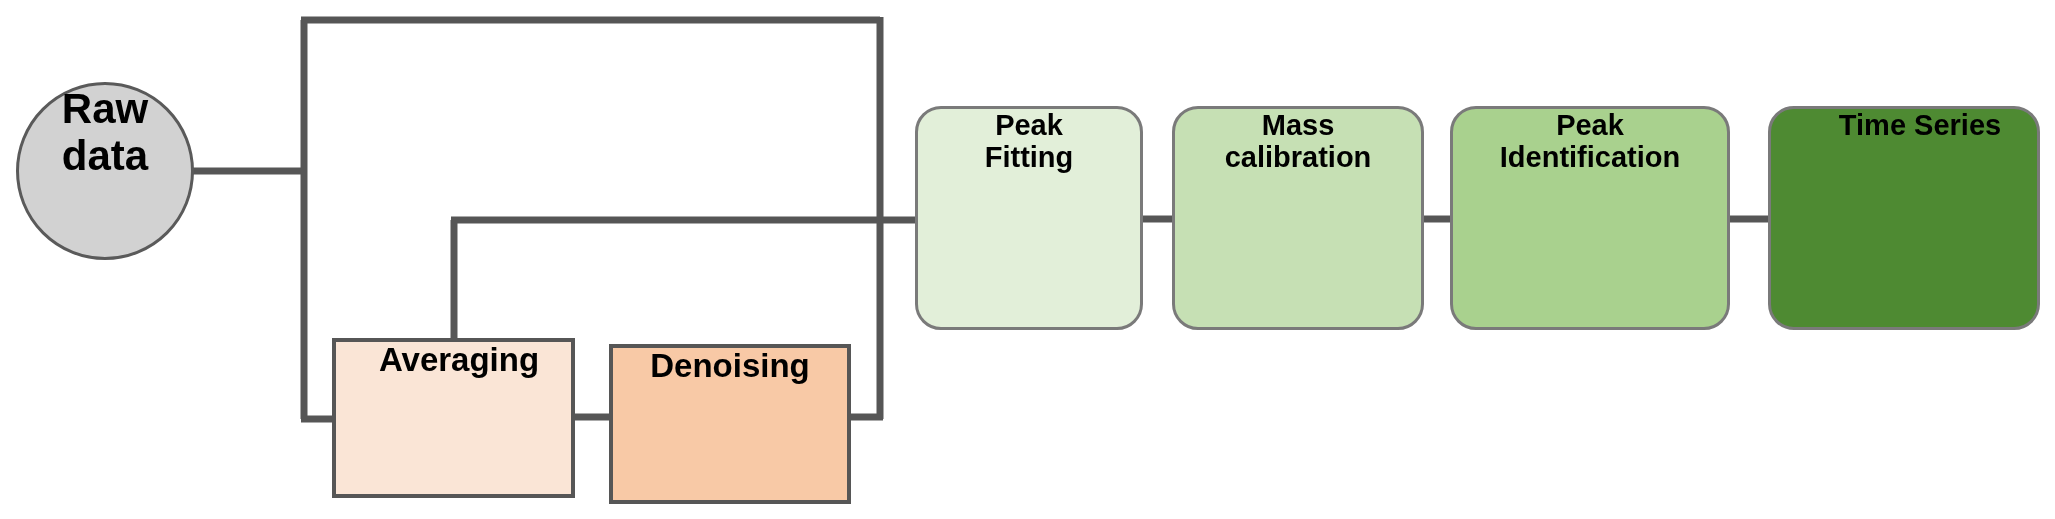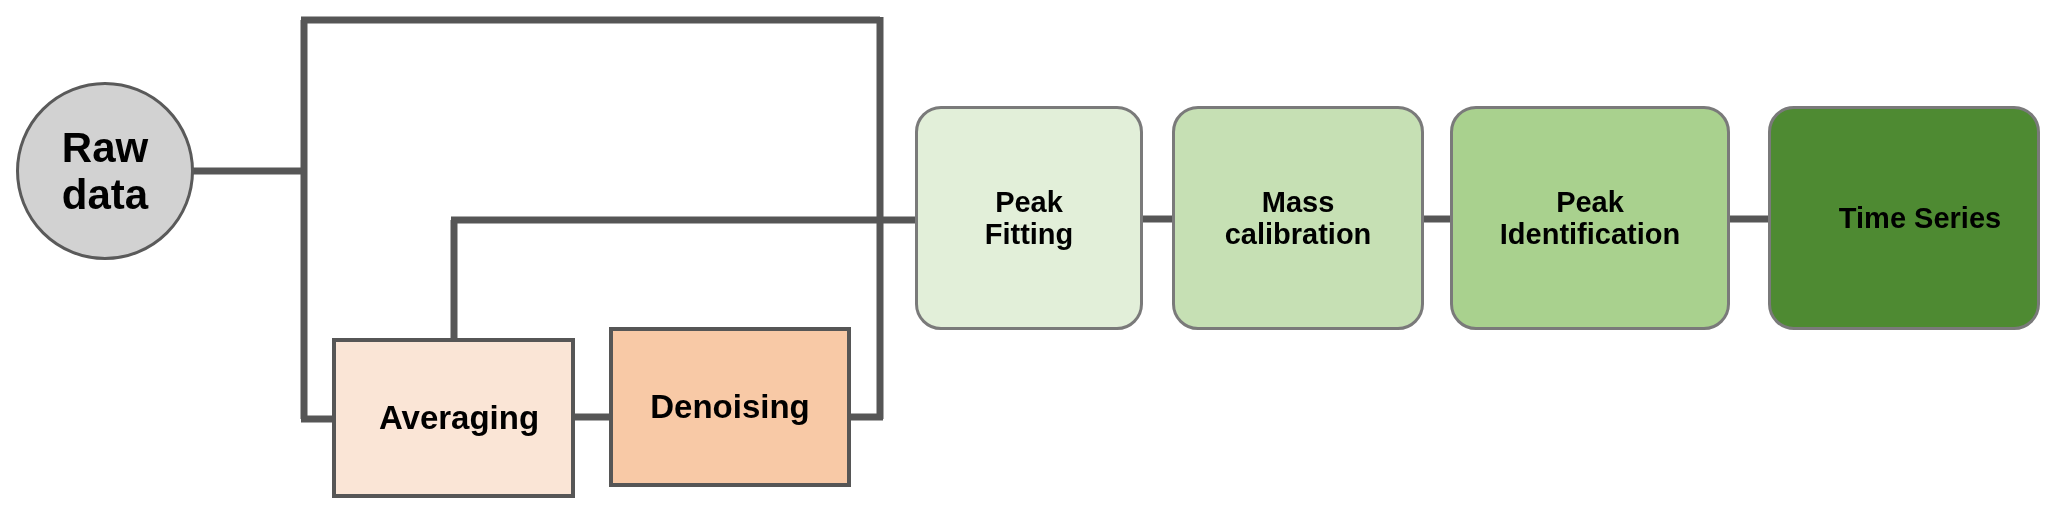--- a/index.html
+++ b/index.html
@@ -22,21 +22,21 @@
     position: absolute;
     left: 0;
     top: 0;
     width: 2055px;
     height: 519px;
   }
   .node {
     position: absolute;
     box-sizing: border-box;
     display: flex;
-    align-items: center;
+    align-items: flex-start;
     justify-content: center;
     text-align: center;
     color: #000000;
     font-weight: bold;
     line-height: 1.12;
     white-space: pre-line;
   }
   .node-circle {
     border-radius: 50%;
     border: 3px solid #5a5a5a;
@@ -85,21 +85,21 @@
 
   <div class="node node-circle" id="node-raw-data" style="left: 16px; top: 82px; width: 178px; height: 178px; background: rgb(210, 210, 210); border-color: rgb(90, 90, 90);">
     <span>Raw
 data</span>
   </div>
 
   <div class="node node-rect" id="node-averaging" style="left: 332px; top: 338px; width: 243px; height: 160px; background: rgb(250, 229, 214); border-color: rgb(86, 86, 86); padding-left: 11px;">
     <span>Averaging</span>
   </div>
 
-  <div class="node node-rect" id="node-denoising" style="left: 609px; top: 327px; width: 242px; height: 160px; background: rgb(248, 201, 166); border-color: rgb(86, 86, 86);">
+  <div class="node node-rect" id="node-denoising" style="left: 609px; top: 344px; width: 242px; height: 160px; background: rgb(248, 201, 166); border-color: rgb(86, 86, 86);">
     <span>Denoising</span>
   </div>
 
   <div class="node node-round" id="node-peak-fitting" style="left: 915px; top: 106px; width: 228px; height: 224px; background: rgb(226, 239, 217); border-color: rgb(122, 122, 122);">
     <span>Peak
 Fitting</span>
   </div>
 
   <div class="node node-round" id="node-mass-calibration" style="left: 1172px; top: 106px; width: 252px; height: 224px; background: rgb(198, 224, 180); border-color: rgb(122, 122, 122);">
     <span>Mass

